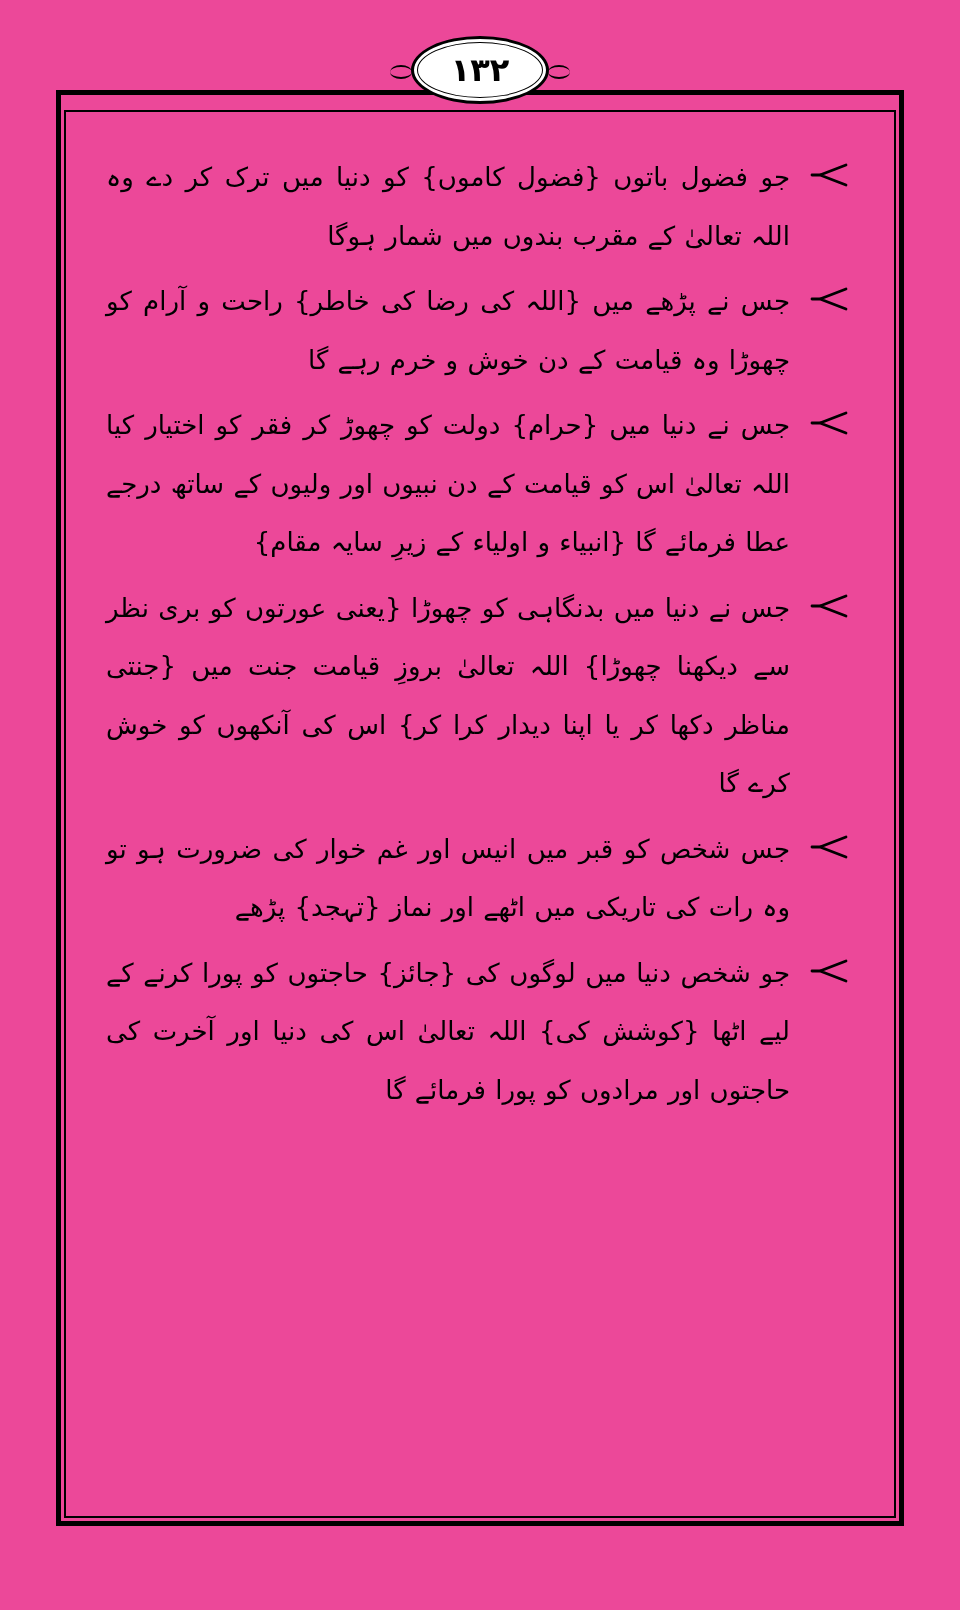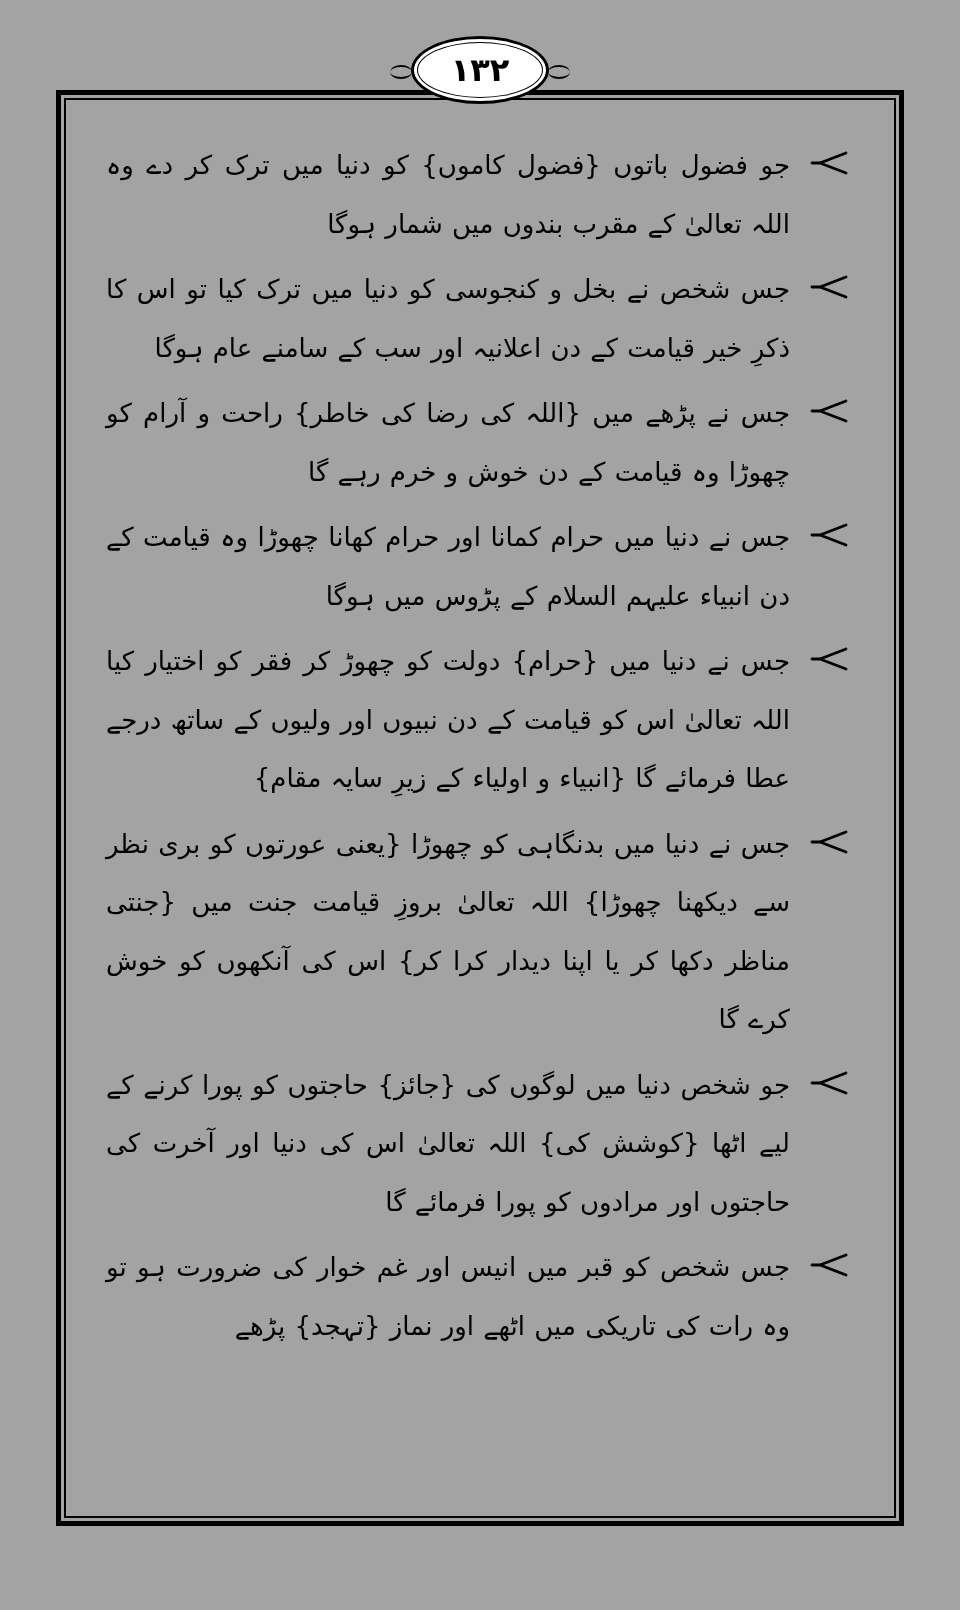--- a/index.html
+++ b/index.html
@@ -5,36 +5,37 @@
   html, body {
     margin: 0;
     padding: 0;
     background: #ffffff;
     font-family: "DejaVu Sans", sans-serif;
   }
   .page {
     position: relative;
     width: 960px;
     height: 1610px;
-    background: #a3a3a3;
+    background: #ec4899;
     overflow: hidden;
   }
   
   .frame-outer {
     position: absolute;
     left: 56px;
     right: 56px;
     top: 90px;
     bottom: 84px;
     border: 5px solid #000;
   }
   .frame-inner {
     position: absolute;
     inset: 3px;
     border: 2px solid #000;
+    margin-top: 12px;
   }
   
   .cartouche {
     position: absolute;
     top: 36px;
     left: 50%;
     transform: translateX(-50%);
     width: 132px;
     height: 62px;
     background: #fff;
@@ -125,46 +126,30 @@
         <div class="bullet">
           <span class="marker">
             <svg viewBox="0 0 40 26" width="40" height="26">
                 <path d="M36 3 L10 13 L36 23 M10 13 H2" fill="none" stroke="#000" stroke-width="2.8" stroke-linejoin="round" stroke-linecap="round"></path>
               </svg>
           </span>
           <p class="btext">جو فضول باتوں {فضول کاموں} کو دنیا میں ترک کر دے وہ اللہ تعالیٰ کے مقرب بندوں میں شمار ہوگا</p>
         </div>
 
 
-        <div class="bullet">
-          <span class="marker">
-            <svg viewBox="0 0 40 26" width="40" height="26">
-                <path d="M36 3 L10 13 L36 23 M10 13 H2" fill="none" stroke="#000" stroke-width="2.8" stroke-linejoin="round" stroke-linecap="round"></path>
-              </svg>
-          </span>
-          <p class="btext">جس شخص نے بخل و کنجوسی کو دنیا میں ترک کیا تو اس کا ذکرِ خیر قیامت کے دن اعلانیہ اور سب کے سامنے عام ہوگا</p>
-        </div>
 
         <div class="bullet">
           <span class="marker">
             <svg viewBox="0 0 40 26" width="40" height="26">
                 <path d="M36 3 L10 13 L36 23 M10 13 H2" fill="none" stroke="#000" stroke-width="2.8" stroke-linejoin="round" stroke-linecap="round"></path>
               </svg>
           </span>
           <p class="btext">جس نے پڑھے میں {اللہ کی رضا کی خاطر} راحت و آرام کو چھوڑا وہ قیامت کے دن خوش و خرم رہے گا</p>
         </div>
 
-        <div class="bullet">
-          <span class="marker">
-            <svg viewBox="0 0 40 26" width="40" height="26">
-                <path d="M36 3 L10 13 L36 23 M10 13 H2" fill="none" stroke="#000" stroke-width="2.8" stroke-linejoin="round" stroke-linecap="round"></path>
-              </svg>
-          </span>
-          <p class="btext">جس نے دنیا میں حرام کمانا اور حرام کھانا چھوڑا وہ قیامت کے دن انبیاء علیہم السلام کے پڑوس میں ہوگا</p>
-        </div>
 
         <div class="bullet">
           <span class="marker">
             <svg viewBox="0 0 40 26" width="40" height="26">
                 <path d="M36 3 L10 13 L36 23 M10 13 H2" fill="none" stroke="#000" stroke-width="2.8" stroke-linejoin="round" stroke-linecap="round"></path>
               </svg>
           </span>
           <p class="btext">جس نے دنیا میں {حرام} دولت کو چھوڑ کر فقر کو اختیار کیا اللہ تعالیٰ اس کو قیامت کے دن نبیوں اور ولیوں کے ساتھ درجے عطا فرمائے گا {انبیاء و اولیاء کے زیرِ سایہ مقام}</p>
         </div>
 
@@ -176,28 +161,28 @@
           </span>
           <p class="btext">جس نے دنیا میں بدنگاہی کو چھوڑا {یعنی عورتوں کو بری نظر سے دیکھنا چھوڑا} اللہ تعالیٰ بروزِ قیامت جنت میں {جنتی مناظر دکھا کر یا اپنا دیدار کرا کر} اس کی آنکھوں کو خوش کرے گا</p>
         </div>
 
         <div class="bullet">
           <span class="marker">
             <svg viewBox="0 0 40 26" width="40" height="26">
                 <path d="M36 3 L10 13 L36 23 M10 13 H2" fill="none" stroke="#000" stroke-width="2.8" stroke-linejoin="round" stroke-linecap="round"></path>
               </svg>
           </span>
-          <p class="btext">جو شخص دنیا میں لوگوں کی {جائز} حاجتوں کو پورا کرنے کے لیے اٹھا {کوشش کی} اللہ تعالیٰ اس کی دنیا اور آخرت کی حاجتوں اور مرادوں کو پورا فرمائے گا</p>
+          <p class="btext">جس شخص کو قبر میں انیس اور غم خوار کی ضرورت ہو تو وہ رات کی تاریکی میں اٹھے اور نماز {تہجد} پڑھے</p>
         </div>
 
         <div class="bullet">
           <span class="marker">
             <svg viewBox="0 0 40 26" width="40" height="26">
                 <path d="M36 3 L10 13 L36 23 M10 13 H2" fill="none" stroke="#000" stroke-width="2.8" stroke-linejoin="round" stroke-linecap="round"></path>
               </svg>
           </span>
-          <p class="btext">جس شخص کو قبر میں انیس اور غم خوار کی ضرورت ہو تو وہ رات کی تاریکی میں اٹھے اور نماز {تہجد} پڑھے</p>
+          <p class="btext">جو شخص دنیا میں لوگوں کی {جائز} حاجتوں کو پورا کرنے کے لیے اٹھا {کوشش کی} اللہ تعالیٰ اس کی دنیا اور آخرت کی حاجتوں اور مرادوں کو پورا فرمائے گا</p>
         </div>
 
       </div>
     </div>
   </div>
 </div>
 
 </body></html>

